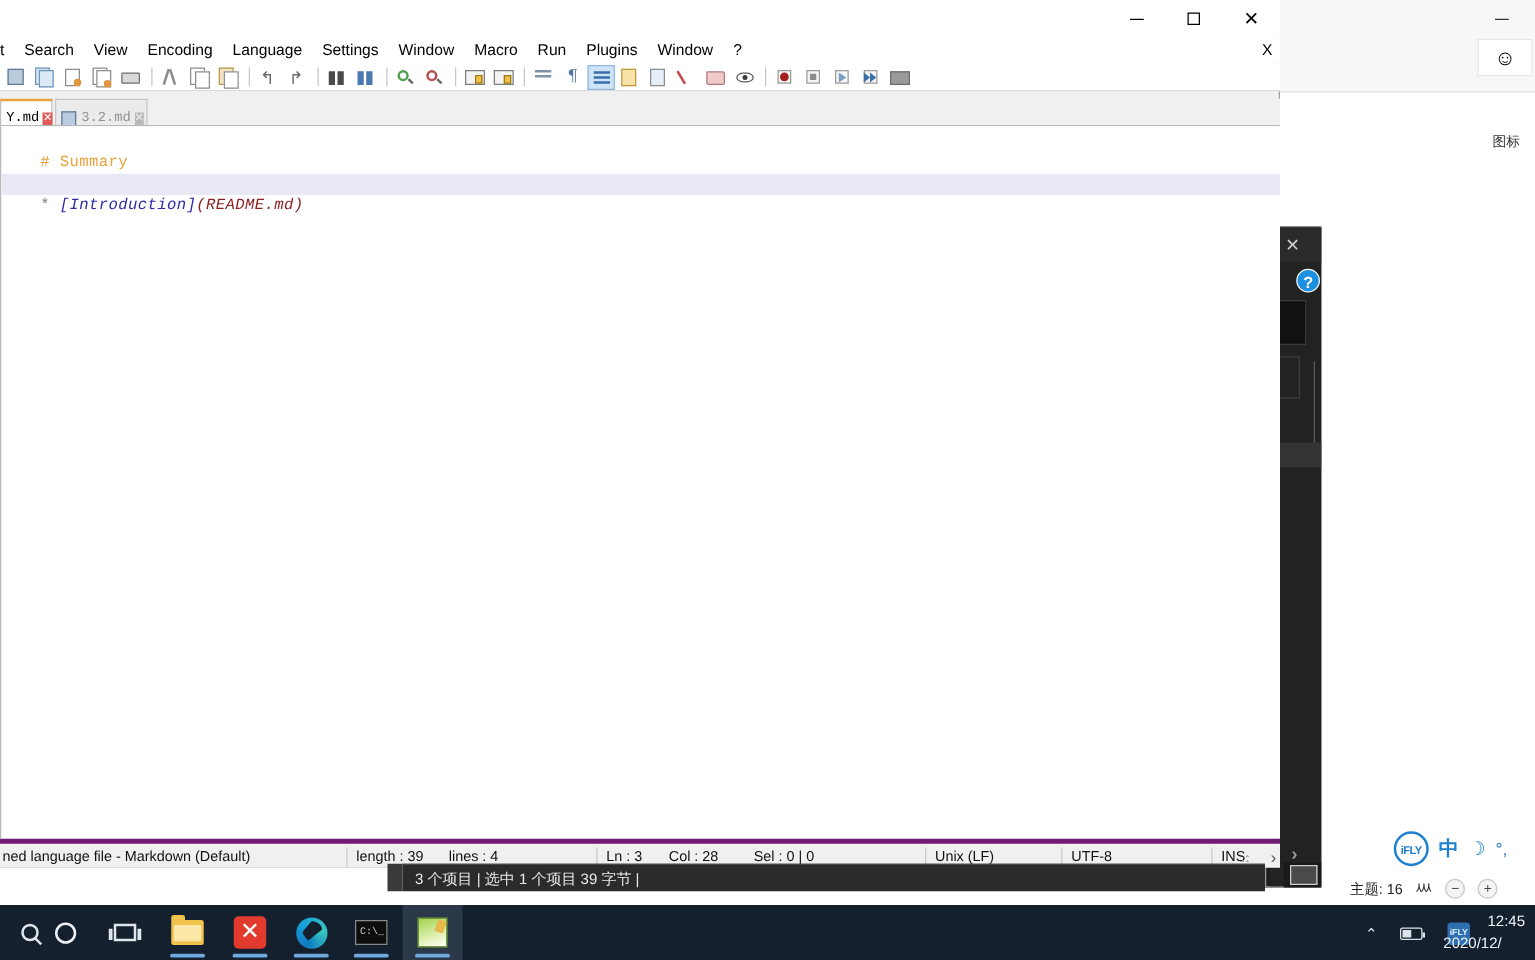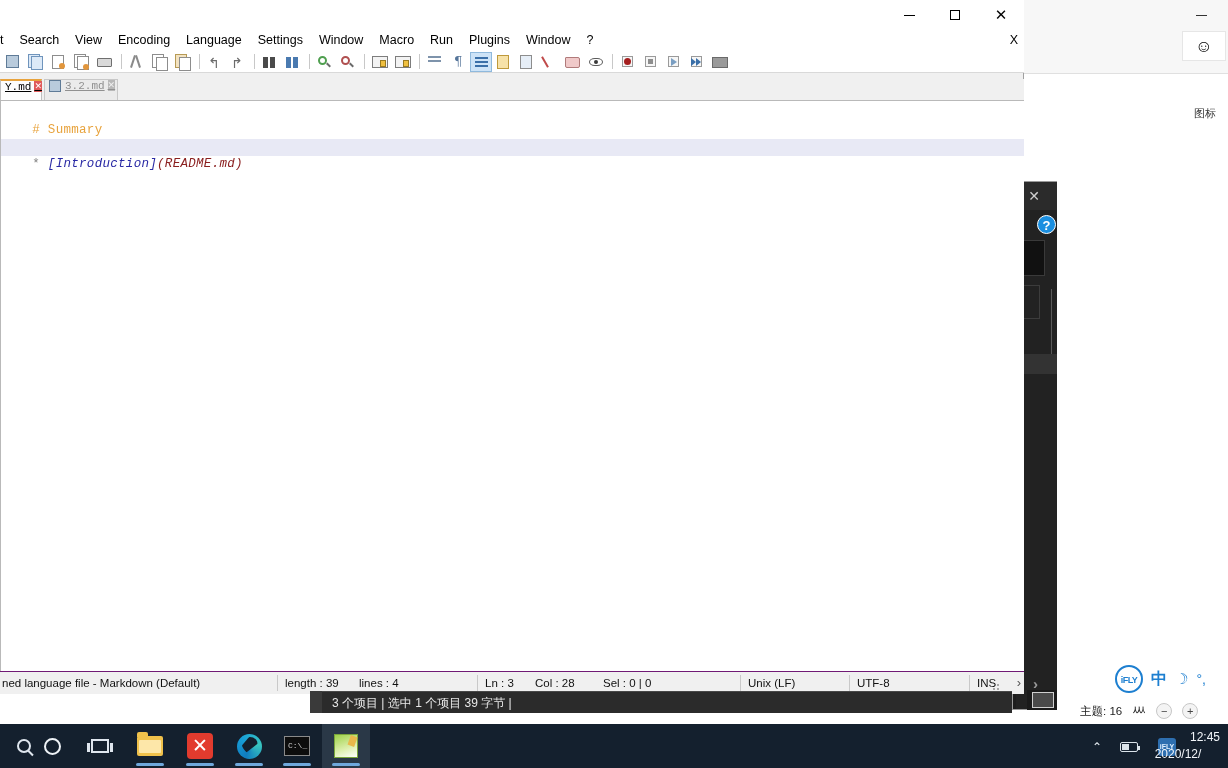--- a/index.html
+++ b/index.html
@@ -206,23 +206,23 @@
   .ic-pen{ position:absolute;left:5px;top:4px;width:2px;height:12px;
     background:#c04a4a;transform:rotate(-30deg);}
 
   
   #npp-tabbar{
     position:absolute; left:0; top:79px; width:1024px; height:22px;
     background:#f0f0f0;
   }
   .doc-tab{
     position:absolute; top:0; height:22px;
-    display:flex; align-items:flex-start;
+    display:flex; align-items:flex-end;
     font-family:"Liberation Mono", monospace;
-    font-size:11px; padding:0 4px;text-decoration:underline;
+    font-size:11px; padding:0 4px;
   }
   #tab-0{
     left:0px; width:42px;
     background:#fdfdfd; border-top:2px solid #e8a33d;
     border-left:1px solid #c0c0c0; border-right:1px solid #c0c0c0;
     color:#000;
   }
   #tab-1{
     left:44px; width:74px;
     background:#ebebeb; border:1px solid #c8c8c8; border-bottom:none;
@@ -258,21 +258,21 @@
   #line-3{ top:38px; background:#e8e9f5; }
   .tok-head{ color:#e8a33d; }
   .tok-hash{ color:#e8a33d; }
   .tok-star{ color:#808080; }
   .tok-bracket{ color:#2a2aa5; font-style:italic; }
   .tok-paren{ color:#8b2020; font-style:italic; }
 
   
   #npp-statusbar{
     position:absolute; left:0; top:671px; width:1024px; height:23px;
-    background:#f0f0f0; border-top:1px solid #701a75;
+    background:#f0f0f0; border-top:4px solid #701a75;
     font-size:11.5px; color:#111;
   }
   .sb-cell{
     position:absolute; top:0; height:22px; line-height:22px;
     padding-left:2px; white-space:nowrap; overflow:hidden;
   }
   .sb-div{ position:absolute; top:3px; width:1px; height:16px; background:#c9c9c9; }
   #sb-lang{ left:0px; width:273px; }
   #sb-length{ left:283px; width:66px; }
   #sb-lines{ left:357px; width:70px; }

